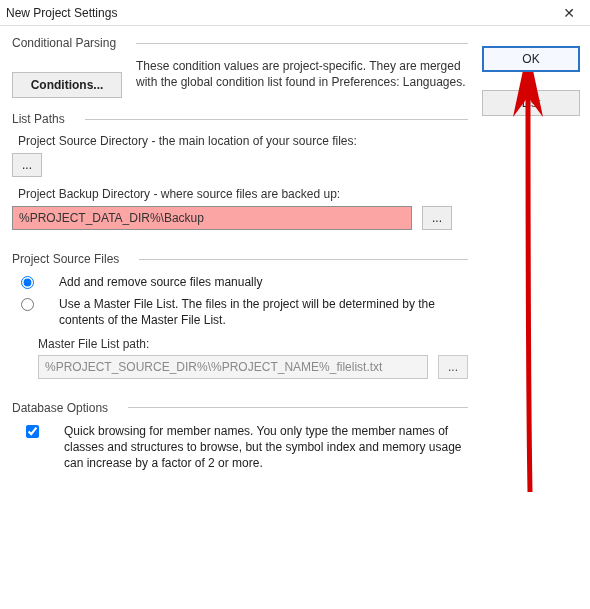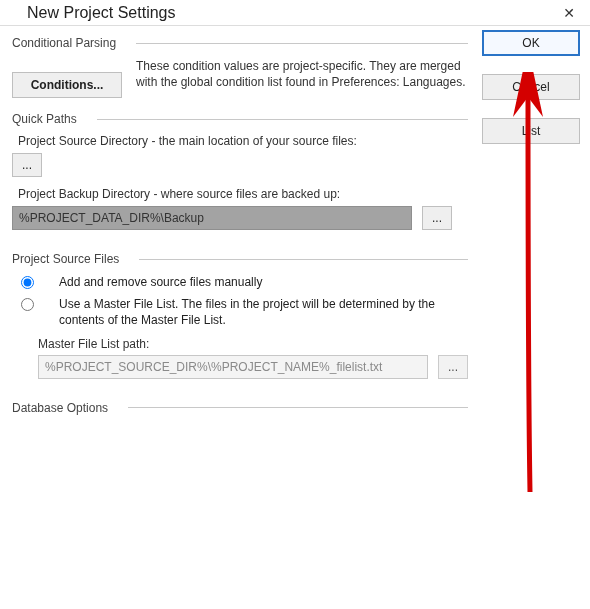--- a/index.html
+++ b/index.html
@@ -12,35 +12,35 @@
     color: #222;
     overflow: hidden;
   }
   .titlebar {
     height: 26px;
     display: flex;
     align-items: center;
     padding: 0 6px;
     border-bottom: 1px solid #ddd;
   }
-  .titlebar .title { flex: 1; font-size: 16px; margin-left: 21px; }
+  .titlebar .title { flex: 1; font-size: 12px; }
   .closebox {
     width: 30px; height: 22px;
     display: flex; align-items: center; justify-content: center;
     font-size: 14px; font-family: Arial, sans-serif;
     color: #333;
   }
   .body {
     position: relative;
     padding: 8px 10px 10px 12px;
     height: calc(609px - 26px);
   }
   .rightcol {
     position: absolute;
-    top: 4px; right: 10px;
+    top: 20px; right: 10px;
     width: 98px;
     display: flex;
     flex-direction: column;
     gap: 18px;
   }
   .btn {
     height: 26px;
     border: 1px solid #bfbfbf;
     background: #efefef;
     display: flex;
@@ -85,21 +85,21 @@
     align-items: center;
     margin-bottom: 10px;
   }
   .textinput {
     height: 24px;
     border: 1px solid #8f8f8f;
     padding: 2px 6px;
     font-size: 12px;
     font-family: inherit;
     color: #333;
-    background: #a3a3a3;
+    background: #fca5a5;
   }
   .textinput[disabled] {
     background: #f4f4f4;
     color: #8a8a8a;
     border-color: #c7c7c7;
   }
   .browse {
     width: 30px; height: 24px;
     border: 1px solid #bfbfbf;
     background: #efefef;
@@ -136,39 +136,38 @@
 
 <div class="titlebar">
   <div class="title">New Project Settings</div>
   <div class="closebox">✕</div>
 </div>
 
 <div class="body">
 
   <div class="rightcol">
     <div class="btn primary">OK</div>
-    <div class="btn">Cancel</div>
     <div class="btn">List</div>
   </div>
 
   <div class="leftcol">
 
     <div class="section-head">
       <span class="label">Conditional Parsing</span>
       <span class="rule"></span>
     </div>
     <div class="cond-row">
       <div class="cond-btn-wrap">
         <div class="btn" style="width:110px">Conditions...</div>
       </div>
       <div class="cond-text">These condition values are project-specific.  They are merged with the global condition list found in Preferences: Languages.</div>
     </div>
 
     <div class="section-head">
-      <span class="label">Quick Paths</span>
+      <span class="label">List Paths</span>
       <span class="rule"></span>
     </div>
 
     <div class="field-label">Project Source Directory - the main location of your source files:</div>
     <div class="path-row">
       <div class="browse">...</div>
     </div>
 
     <div class="field-label">Project Backup Directory - where source files are backed up:</div>
     <div class="path-row">
@@ -201,20 +200,24 @@
       </div>
     </div>
 
     <div class="gap"></div>
 
     <div class="section-head">
       <span class="label">Database Options</span>
       <span class="rule"></span>
     </div>
 
+    <label class="check-row" style="margin-left:10px">
+      <input type="checkbox" checked="" style="">
+      <span class="ctext">Quick browsing for member names.  You only type the member names of classes and structures to browse, but the symbol index and memory usage can increase by a factor of 2 or more.</span>
+    </label>
 
 
   </div>
 
   <svg class="arrow-overlay" viewBox="0 0 60 420">
     <defs>
       <marker id="ah" markerWidth="14" markerHeight="14" refX="7" refY="3" orient="auto">
         <path d="M0,0 L14,3 L0,6 L4,3 Z" fill="#d40000"></path>
       </marker>
     </defs>

